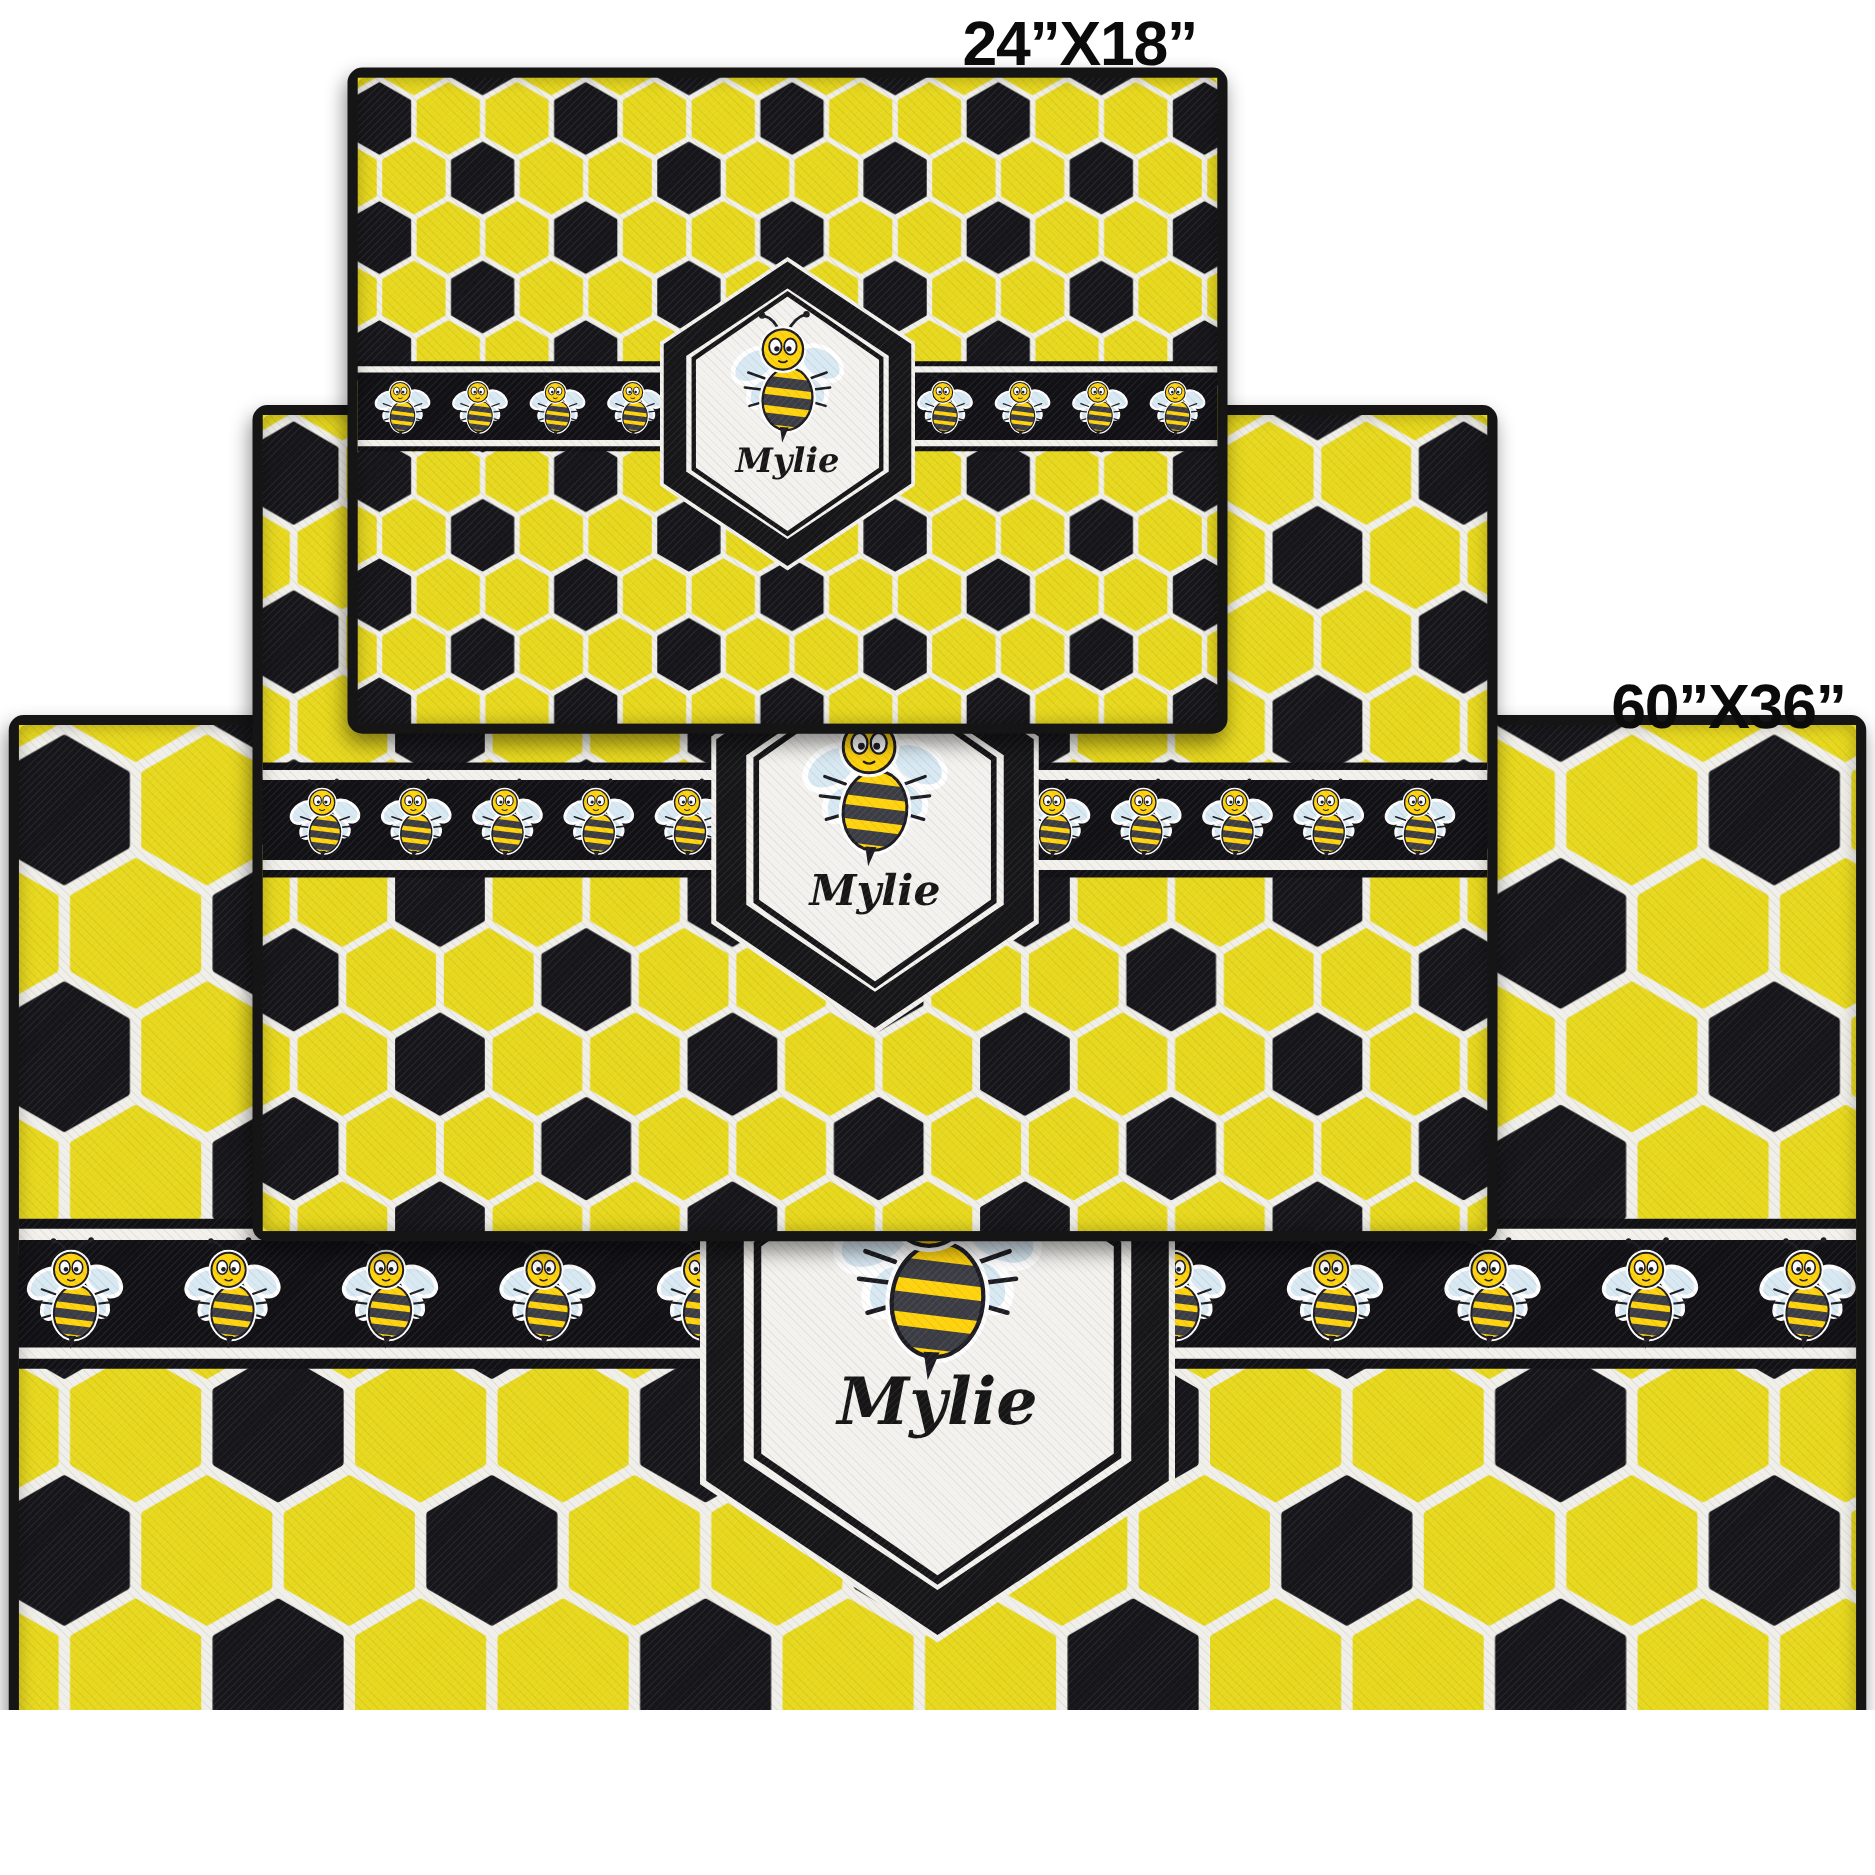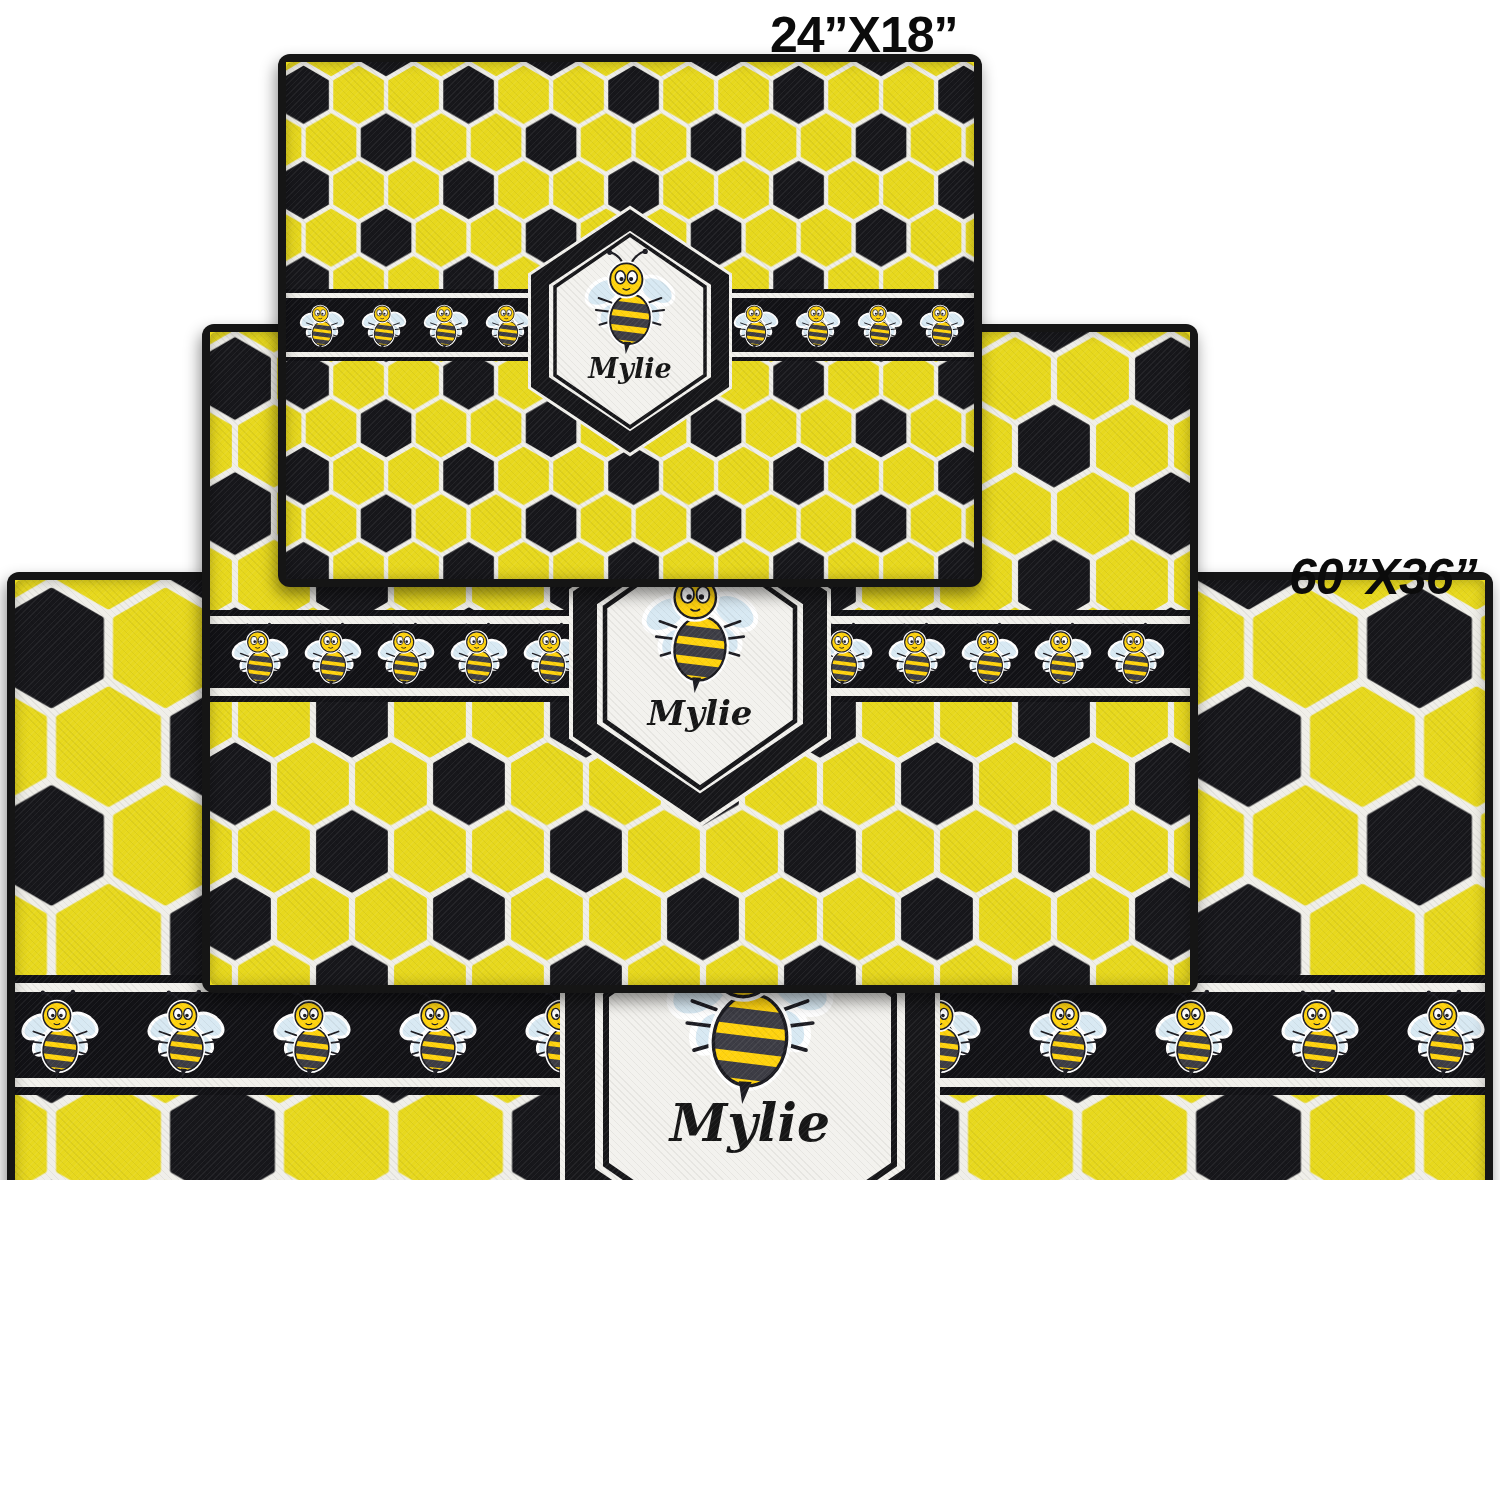--- a/index.html
+++ b/index.html
@@ -1,22 +1,22 @@
 <!DOCTYPE html>
 <html><head>
 <meta charset="utf-8">
 <style>
   html,body{margin:0;padding:0;background:#ffffff;}
-  .canvas{position:relative;width:1500px;height:1180px;background:#ffffff;overflow:hidden;
+  .canvas{position:relative;width:1500px;height:1368px;background:#ffffff;overflow:hidden;
           font-family:"Liberation Sans",sans-serif;}
   .size-label{position:absolute;z-index:40;font-weight:700;font-size:50px;line-height:1;
               letter-spacing:-1px;color:#0b0b0b;white-space:nowrap;}
   #lab-s{left:770px;top:10px;}
   #lab-m{left:1003px;top:278px;}
-  #lab-l{left:1289px;top:552px;font-style:italic;}
+  #lab-l{left:1289px;top:540px;}
   .mat{position:absolute;background:#151515;padding:8px;border-radius:12px;
        box-shadow:-2px 8px 16px rgba(0,0,0,0.45);}
   #mat-s{left:278px;top:54px;z-index:30;}
   #mat-m{left:202px;top:324px;z-index:20;}
   #mat-l{left:7px;top:572px;z-index:10;}
   .mat svg{display:block;}
   .mat::after{content:"";position:absolute;inset:8px;border-radius:6px;pointer-events:none;
       background-image:
         repeating-linear-gradient(135deg, rgba(255,255,255,0.06) 0 1px, transparent 1px 4px),
         repeating-linear-gradient(45deg, rgba(0,0,0,0.05) 0 1px, transparent 1px 5px);

